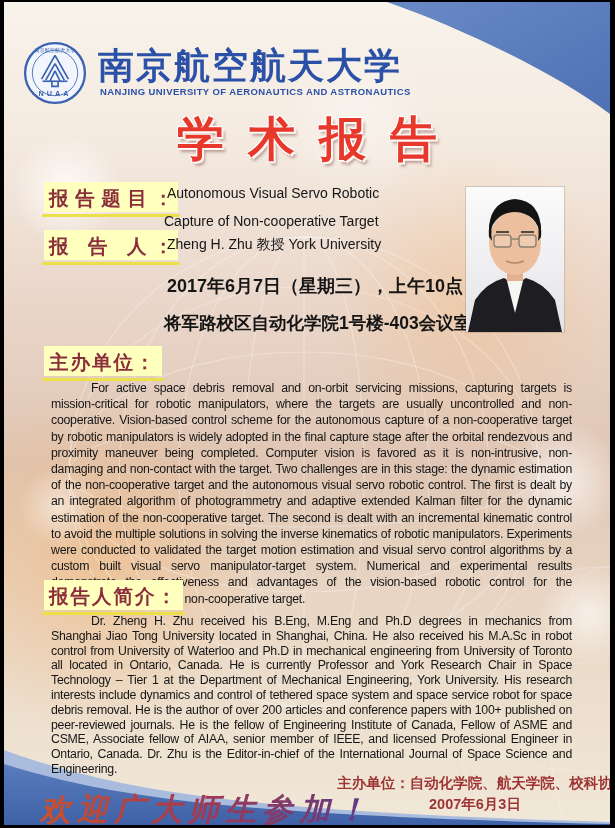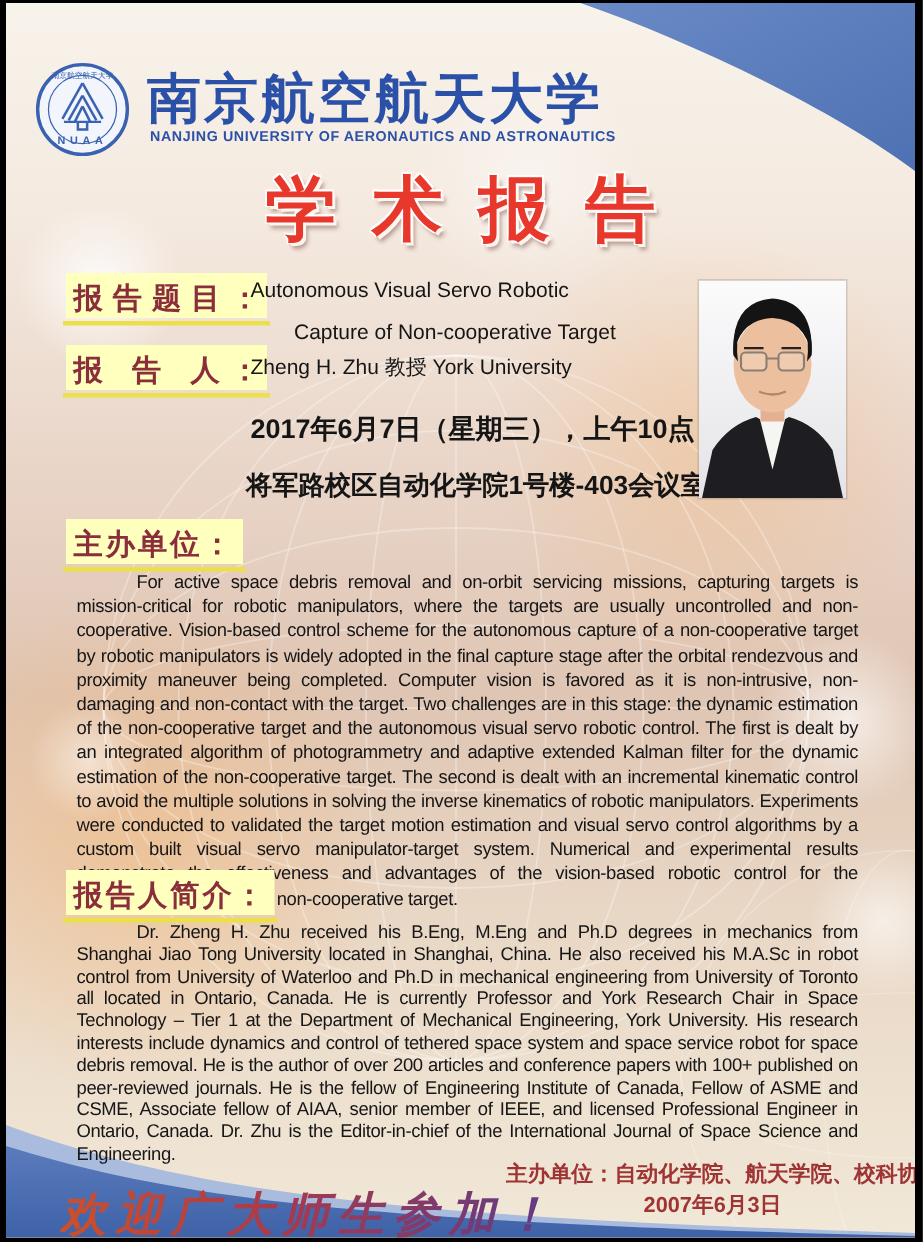--- a/index.html
+++ b/index.html
@@ -129,21 +129,21 @@
     <text x="32" y="11.5" font-size="5" fill="#3a62b0" text-anchor="middle">南京航空航天大学</text>
     <text x="32" y="54" font-size="7" font-weight="bold" fill="#3a62b0" text-anchor="middle" letter-spacing="3">NUAA</text>
   </svg>
   <div class="univ-cn">南京航空航天大学</div>
   <div class="univ-en">NANJING UNIVERSITY OF AERONAUTICS AND ASTRONAUTICS</div>
 
   <div class="main-title">学术报告</div>
 
   <div class="lbl fixed" style="top:180px;"><span>报告题目：</span></div>
   <div class="val v-en" style="top:183px;">Autonomous Visual Servo Robotic</div>
-  <div class="val v-en" style="top:211px;left:160px;margin-left:32px;">Capture of Non-cooperative Target</div>
+  <div class="val v-en" style="top:211px;left:160px;">Capture of Non-cooperative Target</div>
 
   <div class="lbl fixed" style="top:228px;"><span>报 告 人：</span></div>
   <div class="val v-en" style="top:234px;">Zheng H. Zhu  教授  York University</div>
 
   <div class="val v-bold" style="top:272px;">2017年6月7日（星期三），上午10点</div>
 
   <div class="val v-bold" style="top:309px;left:160px;font-size:17.5px;">将军路校区自动化学院1号楼-403会议室</div>
 
   <svg class="photo" viewBox="0 0 98 145">
     <defs>

